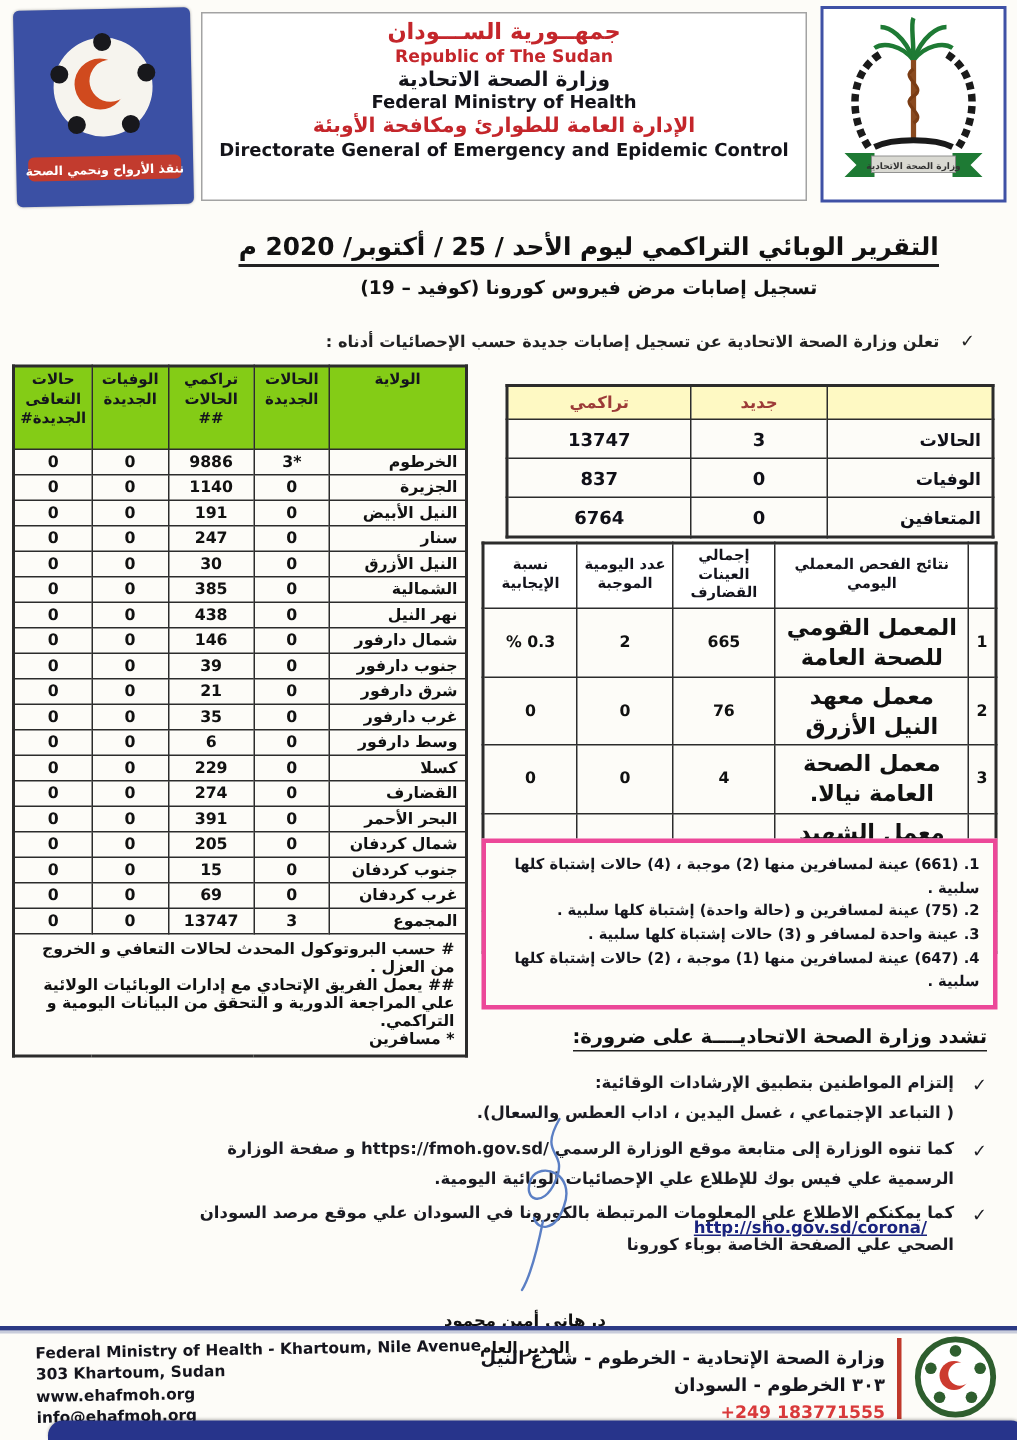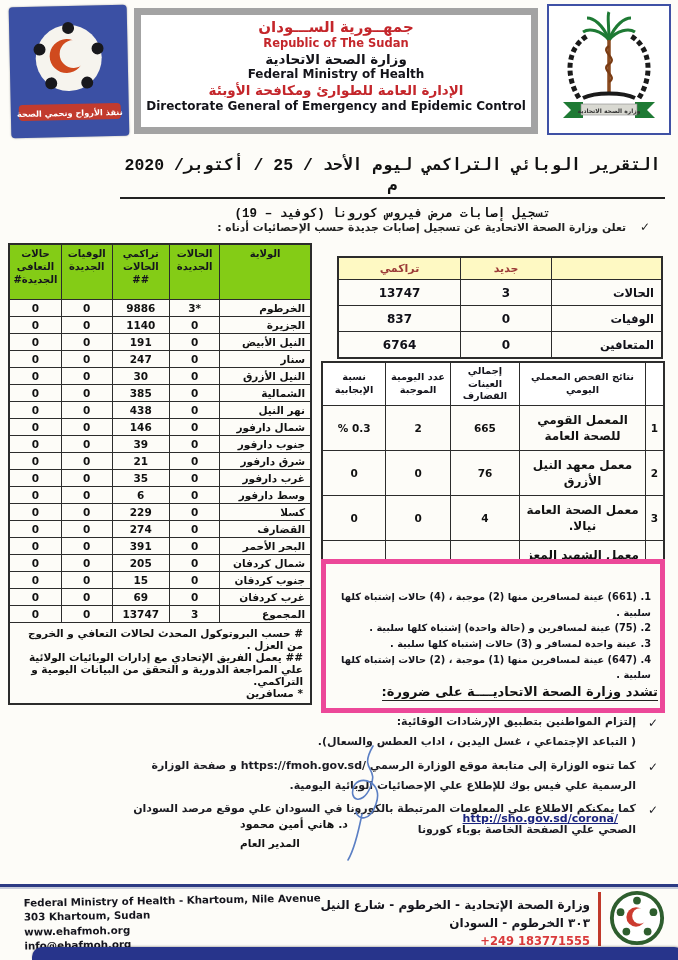--- a/index.html
+++ b/index.html
@@ -3,30 +3,30 @@
 <meta charset="utf-8">
 <style>
   html,body{margin:0;padding:0;}
   body{background:#e9e8e4;font-family:"DejaVu Sans",sans-serif;}
   .page{position:relative;width:678px;height:960px;margin:0 auto;background:#fdfcf8;overflow:hidden;}
 
   
   .logo-left{position:absolute;left:10px;top:6px;width:118px;height:131px;background:#3b50a4;
     border-radius:4px;transform:rotate(-1.2deg);box-shadow:0 0 2px rgba(0,0,0,.35);}
   .header-center{position:absolute;left:134px;top:8px;width:404px;height:126px;background:#fff;
-    border:7px solid #a3a3a3;text-align:center;padding-top:3px;box-sizing:border-box;}
+    border:1px solid #a3a3a3;text-align:center;padding-top:3px;box-sizing:border-box;}
   .hc-ar-red{color:#c4262b;font-weight:bold;font-size:15px;line-height:1.25;}
   .hc-en-red{color:#c4262b;font-weight:bold;font-size:11.5px;line-height:1.2;}
   .hc-ar-blk{color:#14141a;font-weight:bold;font-size:13.5px;line-height:1.25;}
   .hc-en-blk{color:#14141a;font-weight:bold;font-size:12px;line-height:1.2;}
   .logo-right{position:absolute;left:547px;top:4px;width:124px;height:131px;background:#fff;
     border:2px solid #3f51a5;box-sizing:border-box;}
 
   
-  .title-wrap{position:absolute;left:120px;top:155px;width:545px;text-align:center;direction:rtl;font-family:Liberation Mono, monospace;}
+  .title-wrap{position:absolute;left:120px;top:155px;width:545px;text-align:center;direction:rtl;}
   .main-title{display:inline-block;font-size:16.5px;font-weight:bold;color:#111;
     border-bottom:2px solid #222;padding-bottom:2px;}
   .sub-title{margin-top:6px;font-size:12.5px;font-weight:bold;color:#111;}
   .intro-line{position:absolute;right:28px;top:220px;direction:rtl;font-size:10.8px;font-weight:600;color:#222;}
   .intro-line .chk{margin-left:10px;font-size:12px;}
 
   
   table{border-collapse:collapse;}
   td,th{border:1px solid #2c2c2c;}
 
@@ -46,41 +46,41 @@
     border:2px solid #2c2c2c;}
   .summary-table th{background:#fef9c3;color:#9c3b38;font-size:11px;font-weight:bold;height:19px;}
   .summary-table td{font-size:12px;font-weight:bold;color:#101018;text-align:center;height:23px;}
   .summary-table td.lbl{text-align:right;padding-right:7px;font-size:11.5px;}
 
   
   .lab-table{position:absolute;left:321px;top:361px;width:344px;direction:rtl;
     border:2px solid #2c2c2c;}
   .lab-table th{font-size:9.8px;font-weight:bold;color:#14141c;padding:2px 1px;height:32px;line-height:1.3;background:#fff;}
   .lab-table td{font-size:10.5px;font-weight:bold;color:#111;text-align:center;padding:2px;line-height:1.35;}
-  .lab-table td.lab-name{font-size:12px;}
+  .lab-table td.lab-name{font-size:15px;}
   .lab-table .num-col{width:16px;}
 
   
   .lab-notes{position:absolute;left:321px;top:559px;width:344px;box-sizing:border-box;
-    border:5px solid #ec4899;padding:25px 9px;direction:rtl;font-size:9.8px;font-weight:bold;
+    border:3px solid #ec4899;padding:7px 9px;direction:rtl;font-size:9.8px;font-weight:bold;
     color:#15151d;line-height:1.6;background:#fdfcf8;}
 
   
   .emph-head{position:absolute;right:20px;top:684px;direction:rtl;font-size:13px;font-weight:bold;
     color:#111;border-bottom:1.5px solid #222;padding-bottom:1px;}
   .bullets{position:absolute;left:105px;right:20px;top:712px;direction:rtl;font-size:11px;
     font-weight:600;color:#1b1b22;line-height:1.85;}
   .bullet{display:flex;direction:rtl;margin-bottom:3px;}
   .bullet .check{flex:0 0 22px;font-size:12px;}
   .bullet-body{flex:1;}
   .report-url{position:absolute;right:60px;top:812px;direction:ltr;font-size:11px;font-weight:bold;
     color:#1a237e;text-decoration:underline;}
 
   
-  .signature{position:absolute;left:240px;top:818px;width:220px;text-align:left;direction:rtl;
+  .signature{position:absolute;left:240px;top:874px;width:220px;text-align:center;direction:rtl;
     font-size:11px;font-weight:bold;color:#111;}
   .sig-title{margin-top:6px;font-size:10.5px;}
   .sig-squiggle{position:absolute;left:318px;top:742px;pointer-events:none;}
 
   
   .footer-line{position:absolute;left:0;right:0;top:884px;height:0;
     border-top:3px solid #2c3a84;box-shadow:0 2px 0 rgba(44,58,132,.25);}
   .footer-en{position:absolute;left:24px;top:893px;font-size:10.3px;font-weight:bold;color:#15151d;
     line-height:1.4;transform:rotate(-1deg);}
   .footer-ar{position:absolute;right:88px;top:896px;text-align:right;direction:rtl;font-size:12px;

